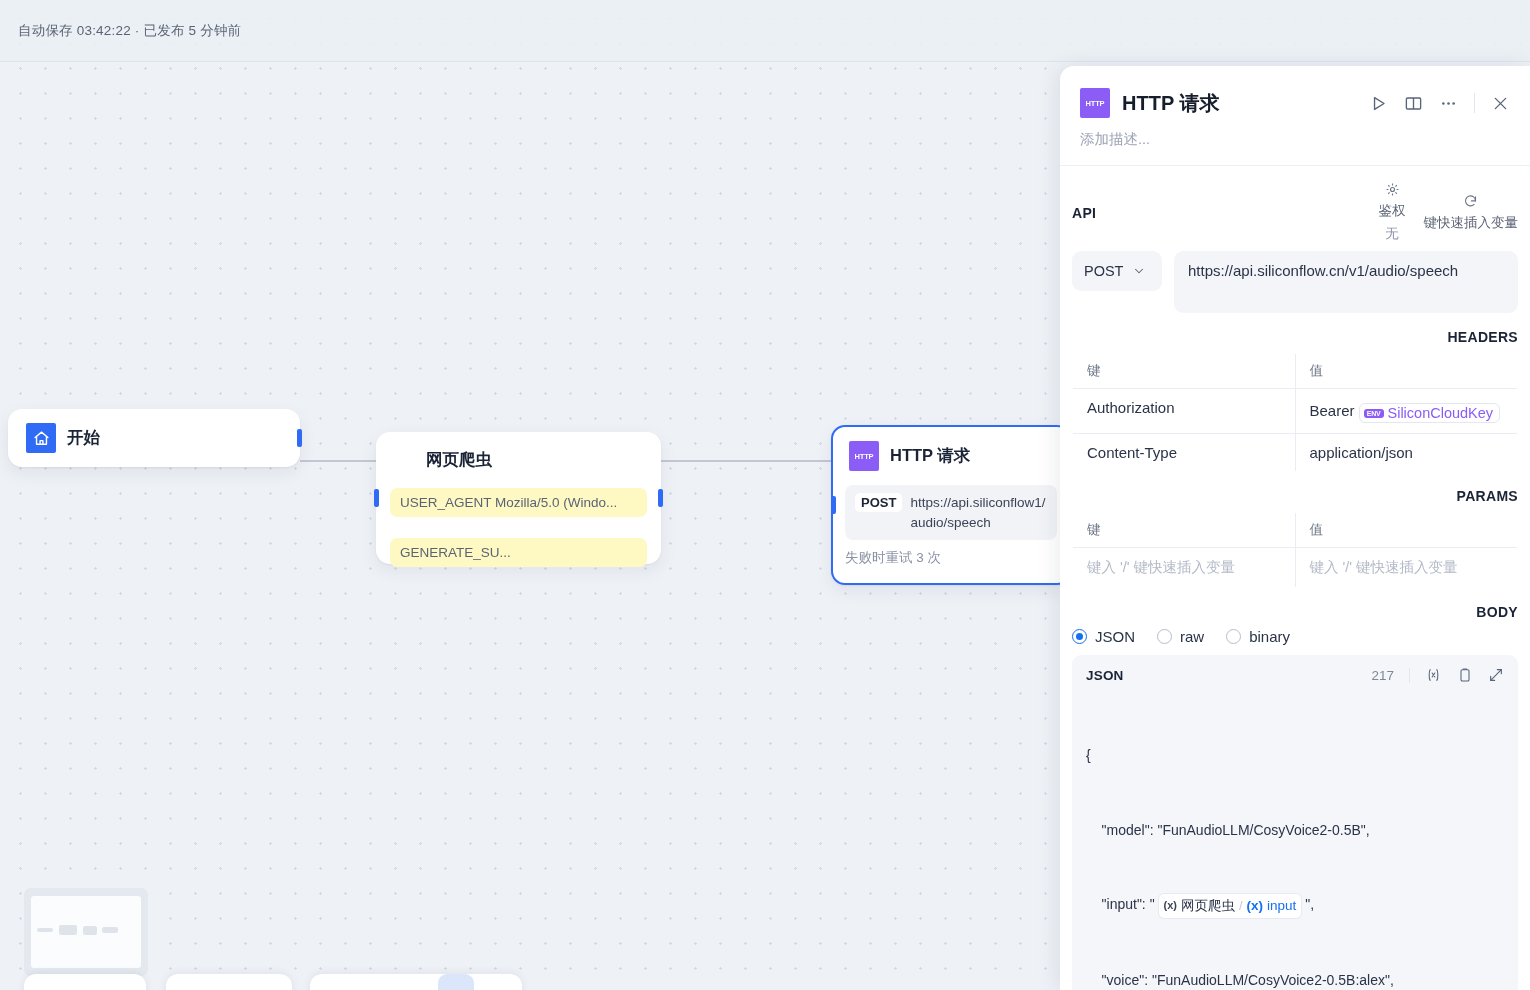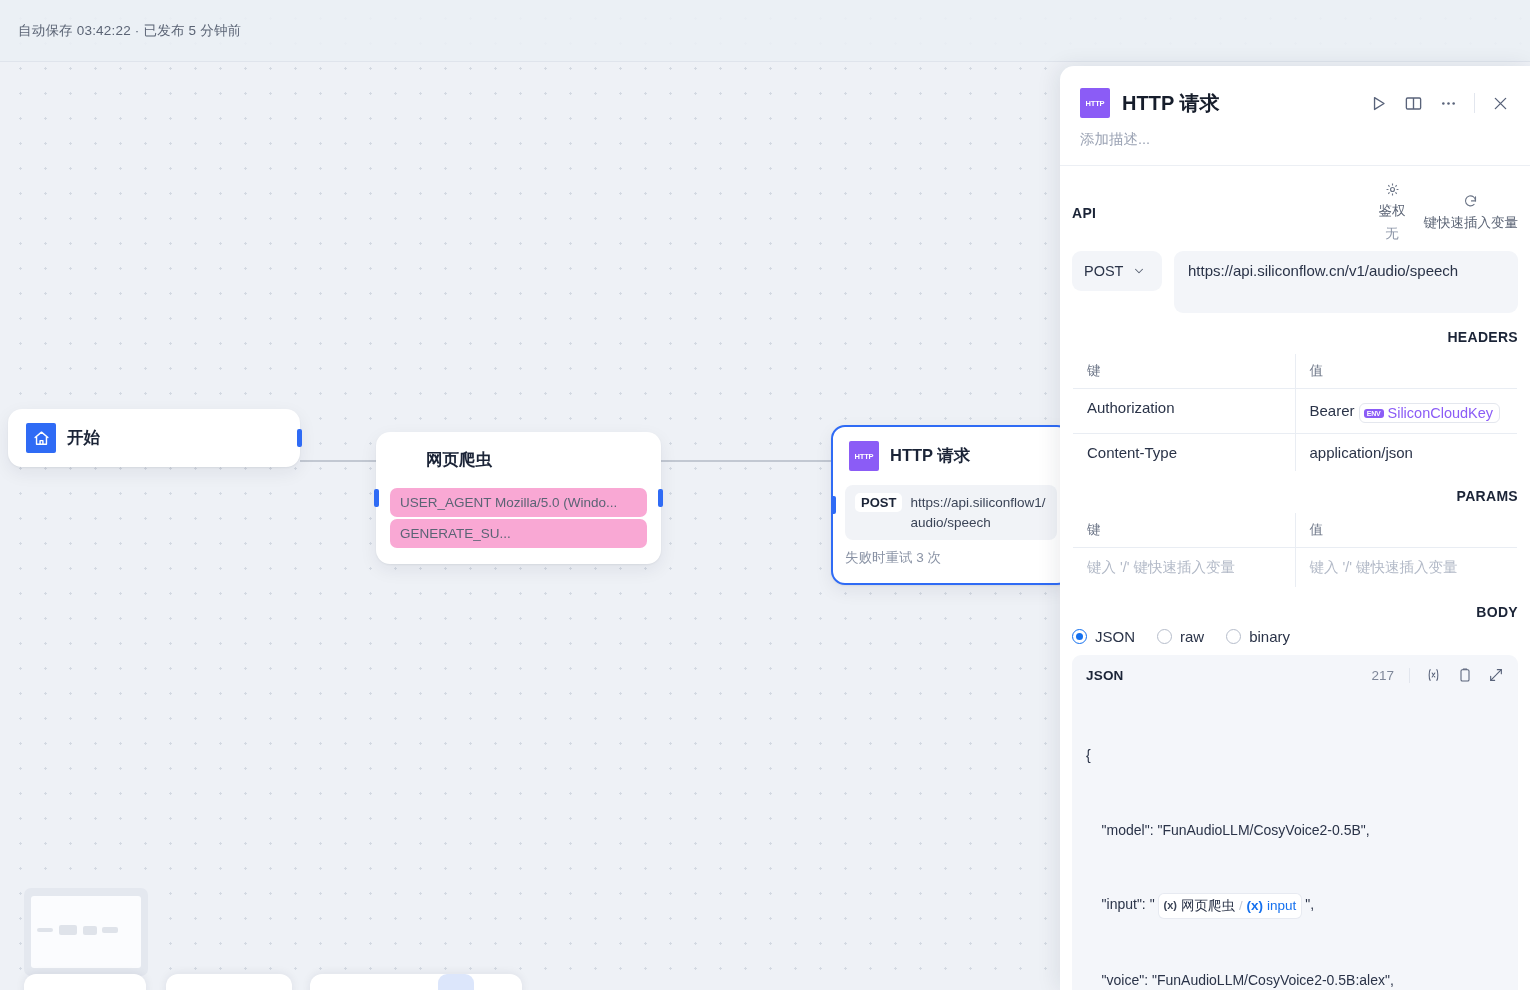--- a/index.html
+++ b/index.html
@@ -66,23 +66,23 @@
     position: absolute; height: 2px; background: #c2c8d2; z-index: 1;
   }
 
   
   #node-start { left: 8px; top: 409px; width: 292px; height: 58px; display: flex; align-items: center; }
 
   
   #node-crawler { left: 376px; top: 432px; width: 285px; height: 132px; }
   #node-crawler .node-head { height: 56px; padding-left: 50px; }
   .field-pill {
-    background: #f9a8d4; border-radius: 7px;
+    background: #fef9c3; border-radius: 7px;
     font-size: 13.5px; color: #5b6475;
-    padding: 7px 10px; margin-bottom: 2px;
+    padding: 7px 10px; margin-bottom: 21px;
     white-space: nowrap; overflow: hidden;
   }
 
   
   #node-http {
     left: 831px; top: 425px; width: 240px; height: 160px;
     border: 2px solid #2f6bf5; border-radius: 14px; overflow: hidden;
   }
   #node-http .node-head { height: 58px; padding-left: 16px; }
   .url-pill {

